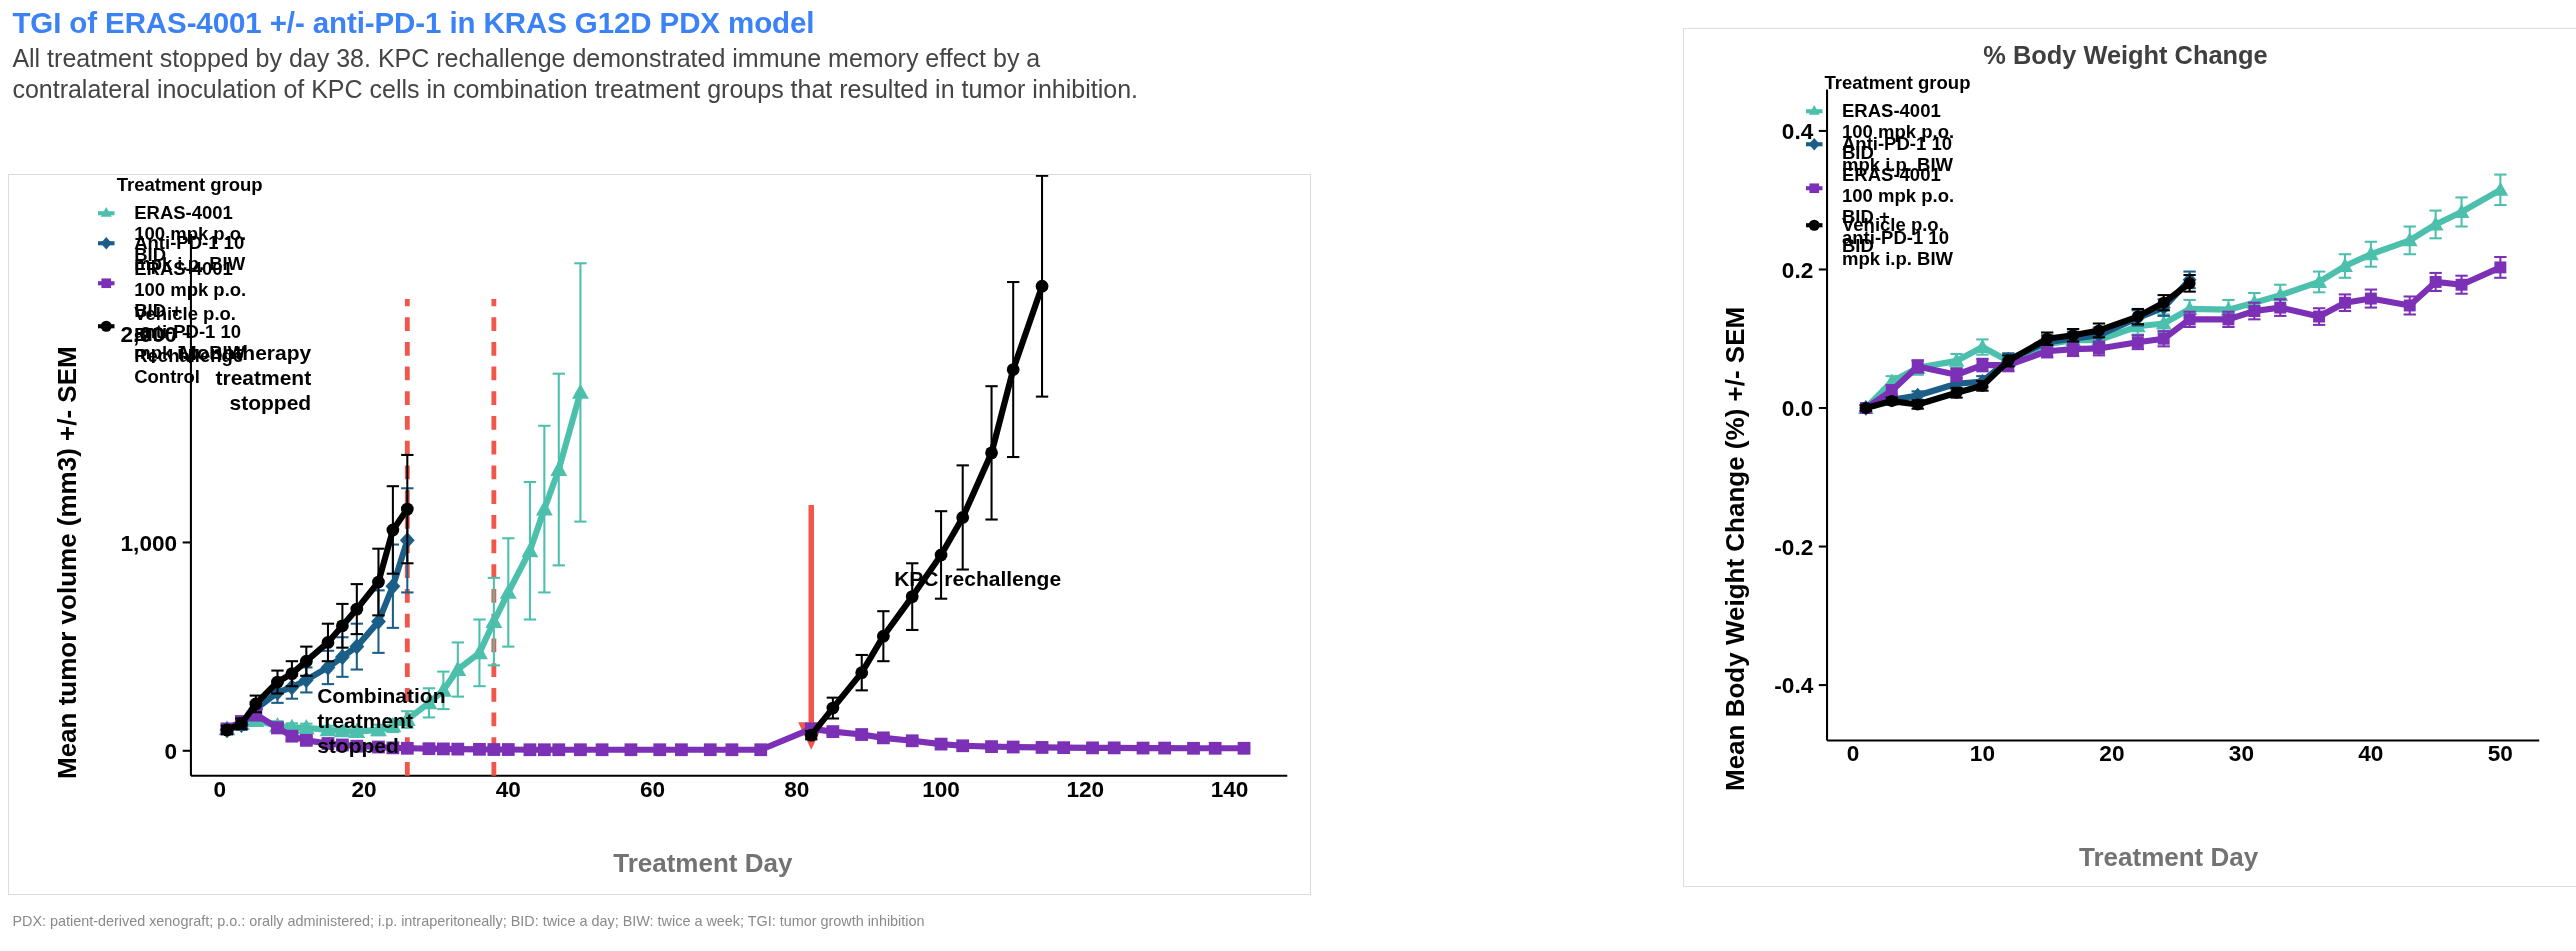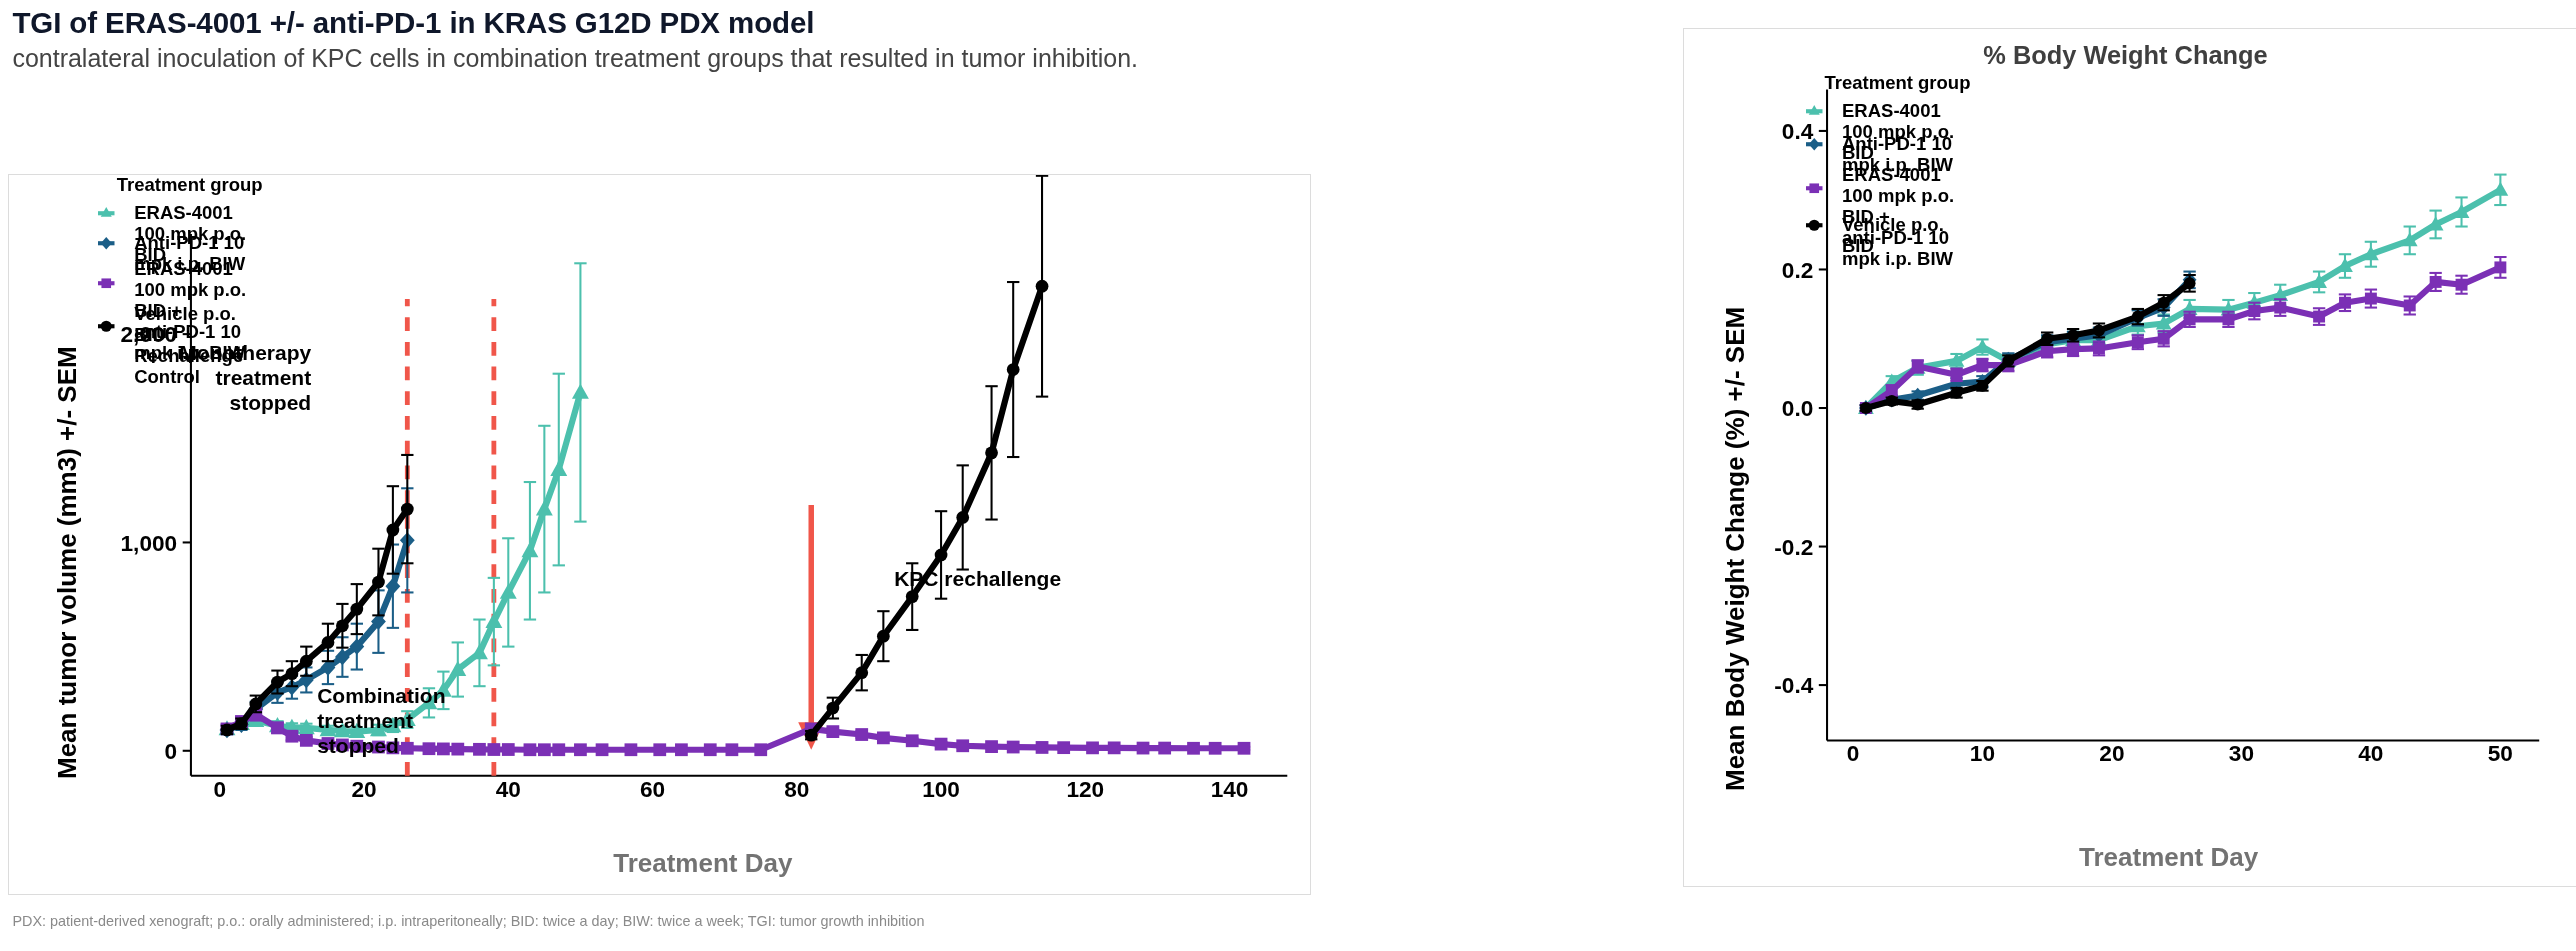--- a/index.html
+++ b/index.html
@@ -1,20 +1,20 @@
 <!DOCTYPE html>
 <html style="font-size:11px"><head>
 <meta charset="utf-8">
 <style>
   html,body{margin:0;padding:0;background:#ffffff;}
   body{width:2576px;height:951px;position:relative;font-family:"Liberation Sans",sans-serif;overflow:hidden;}
 
   
   #slide-title{position:absolute;left:12.4px;top:5.5px;width:1551px;
-    font-size:29.5px;font-weight:bold;color:#0f172a;letter-spacing:-0.1px;}
+    font-size:29.5px;font-weight:bold;color:#3b82f6;letter-spacing:-0.1px;}
   #slide-subtitle{position:absolute;left:12.4px;top:43px;width:1572px;
     font-size:25px;font-weight:normal;color:#444444;line-height:31px;}
   #footnote{position:absolute;left:12.4px;top:913px;width:1647px;
     font-size:14.4px;color:#8a8a8a;}
 
   
   .panel{position:absolute;background:#ffffff;border:1.4px solid #dcdcdc;box-sizing:border-box;}
   #left-panel{left:8.2px;top:174px;width:1303px;height:721px;}
   #right-panel{left:1683px;top:27.5px;width:1026px;height:859px;}
 
@@ -27,20 +27,21 @@
   .leg-title{font-size:18.5px;font-weight:bold;color:#000;}
   .leg-label{font-size:18.5px;font-weight:bold;color:#000;line-height:21px;padding-left:13px;}
   .annot{font-size:21px;font-weight:bold;color:#000;line-height:25px;}
   .rtitle{font-size:25.4px;font-weight:bold;color:#3f3f3f;}
 </style>
 </head>
 <body>
 
 <div id="slide-title">TGI of ERAS-4001 +/- anti-PD-1 in KRAS G12D PDX model</div>
 <div id="slide-subtitle">
+  <div>All treatment stopped by day 38. KPC rechallenge demonstrated immune memory effect by a</div>
   <div>contralateral inoculation of KPC cells in combination treatment groups that resulted in tumor inhibition.</div>
 </div>
 <div id="footnote">PDX: patient-derived xenograft; p.o.: orally administered; i.p. intraperitoneally; BID: twice a day; BIW: twice a week; TGI: tumor growth inhibition</div>
 
 <div class="panel" id="left-panel">
   <svg class="plot-svg" id="left-svg" width="1303" height="721" viewBox="0 0 1898 1050">
       <line x1="265" y1="86" x2="265" y2="875" stroke="#000" stroke-width="3"></line>
       <line x1="265" y1="875" x2="1862" y2="875" stroke="#000" stroke-width="3"></line>
       <line x1="307.0263157894737" y1="875" x2="307.0263157894737" y2="875" stroke="#000" stroke-width="3"></line>
       <text x="307.0263157894737" y="905.36" text-anchor="middle" font-size="33" font-weight="bold" font-family="&quot;Liberation Sans&quot;, sans-serif" fill="#000">0</text>

